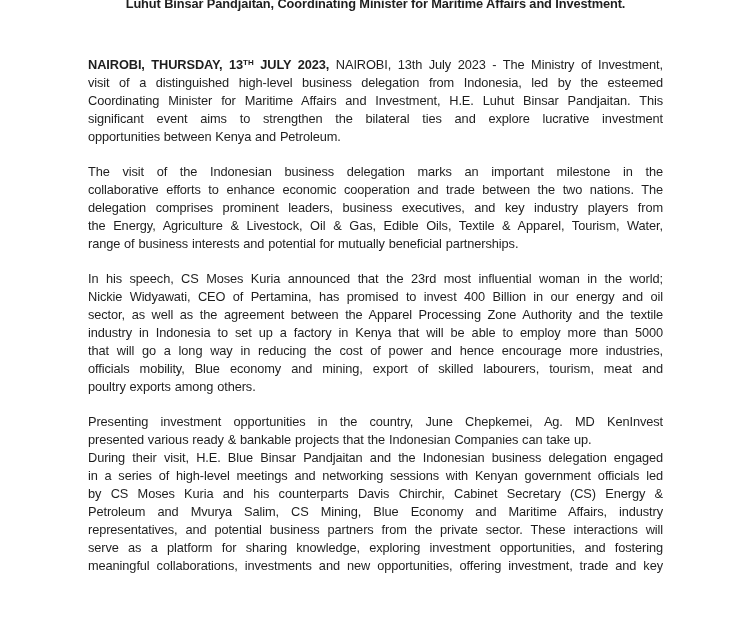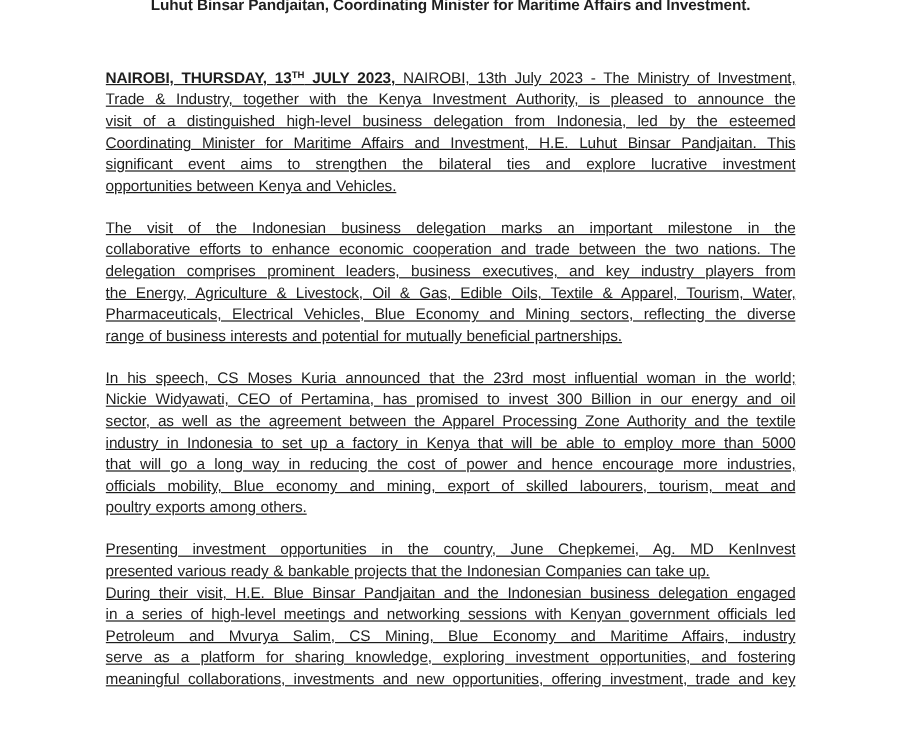--- a/index.html
+++ b/index.html
@@ -40,21 +40,20 @@
   .para:last-child {
     margin-bottom: 0;
   }
   .line {
     font-size: 12.8px;
     line-height: 18px;
     height: 18px;
     overflow: hidden;
     letter-spacing: -0.1px;
     word-spacing: 0.4px;
-    text-decoration: underline;
   }
   .line.j {
     text-align: justify;
     text-align-last: justify;
   }
   .line b {
     font-weight: bold;
   }
   .line sup {
     font-size: 8px;
@@ -66,46 +65,46 @@
   }
 </style>
 </head>
 <body style="color: rgb(30, 30, 30); background: rgb(255, 255, 255);">
 
 <div class="page">
   <div class="headline">Luhut Binsar Pandjaitan, Coordinating Minister for Maritime Affairs and Investment.</div>
   <div class="body-text" id="body-text">
       <div class="para">
         <div class="line j"><b>NAIROBI, THURSDAY, 13</b><sup>TH</sup><b> JULY 2023,</b><span> NAIROBI, 13th July 2023 - The Ministry of Investment,</span></div>
-        <div class="line j">Trade &amp; Industry, together with the Kenya Investment Authority, is pleased to announce the</div>
         <div class="line j">visit of a distinguished high-level business delegation from Indonesia, led by the esteemed</div>
         <div class="line j">Coordinating Minister for Maritime Affairs and Investment, H.E. Luhut Binsar Pandjaitan. This</div>
         <div class="line j">significant event aims to strengthen the bilateral ties and explore lucrative investment</div>
-        <div class="line">opportunities between Kenya and Vehicles.</div>
+        <div class="line">opportunities between Kenya and Petroleum.</div>
       </div>
       <div class="para">
         <div class="line j">The visit of the Indonesian business delegation marks an important milestone in the</div>
         <div class="line j">collaborative efforts to enhance economic cooperation and trade between the two nations. The</div>
         <div class="line j">delegation comprises prominent leaders, business executives, and key industry players from</div>
         <div class="line j">the Energy, Agriculture &amp; Livestock, Oil &amp; Gas, Edible Oils, Textile &amp; Apparel, Tourism, Water,</div>
-        <div class="line j">Pharmaceuticals, Electrical Vehicles, Blue Economy and Mining sectors, reflecting the diverse</div>
         <div class="line">range of business interests and potential for mutually beneficial partnerships.</div>
       </div>
       <div class="para">
         <div class="line j">In his speech, CS Moses Kuria announced that the 23rd most influential woman in the world;</div>
-        <div class="line j">Nickie Widyawati, CEO of Pertamina, has promised to invest 300 Billion in our energy and oil</div>
+        <div class="line j">Nickie Widyawati, CEO of Pertamina, has promised to invest 400 Billion in our energy and oil</div>
         <div class="line j">sector, as well as the agreement between the Apparel Processing Zone Authority and the textile</div>
         <div class="line j">industry in Indonesia to set up a factory in Kenya that will be able to employ more than 5000</div>
         <div class="line j">that will go a long way in reducing the cost of power and hence encourage more industries,</div>
         <div class="line j">officials mobility, Blue economy and mining, export of skilled labourers, tourism, meat and</div>
         <div class="line">poultry exports among others.</div>
       </div>
       <div class="para">
         <div class="line j">Presenting investment opportunities in the country, June Chepkemei, Ag. MD KenInvest</div>
         <div class="line">presented various ready &amp; bankable projects that the Indonesian Companies can take up.</div>
         <div class="line j">During their visit, H.E. Blue Binsar Pandjaitan and the Indonesian business delegation engaged</div>
         <div class="line j">in a series of high-level meetings and networking sessions with Kenyan government officials led</div>
+        <div class="line j">by CS Moses Kuria and his counterparts Davis Chirchir, Cabinet Secretary (CS) Energy &amp;</div>
         <div class="line j">Petroleum and Mvurya Salim, CS Mining, Blue Economy and Maritime Affairs, industry</div>
+        <div class="line j">representatives, and potential business partners from the private sector. These interactions will</div>
         <div class="line j">serve as a platform for sharing knowledge, exploring investment opportunities, and fostering</div>
         <div class="line j">meaningful collaborations, investments and new opportunities, offering investment, trade and key industries</div>
       </div>
     </div>
 </div>
 
 </body></html>

